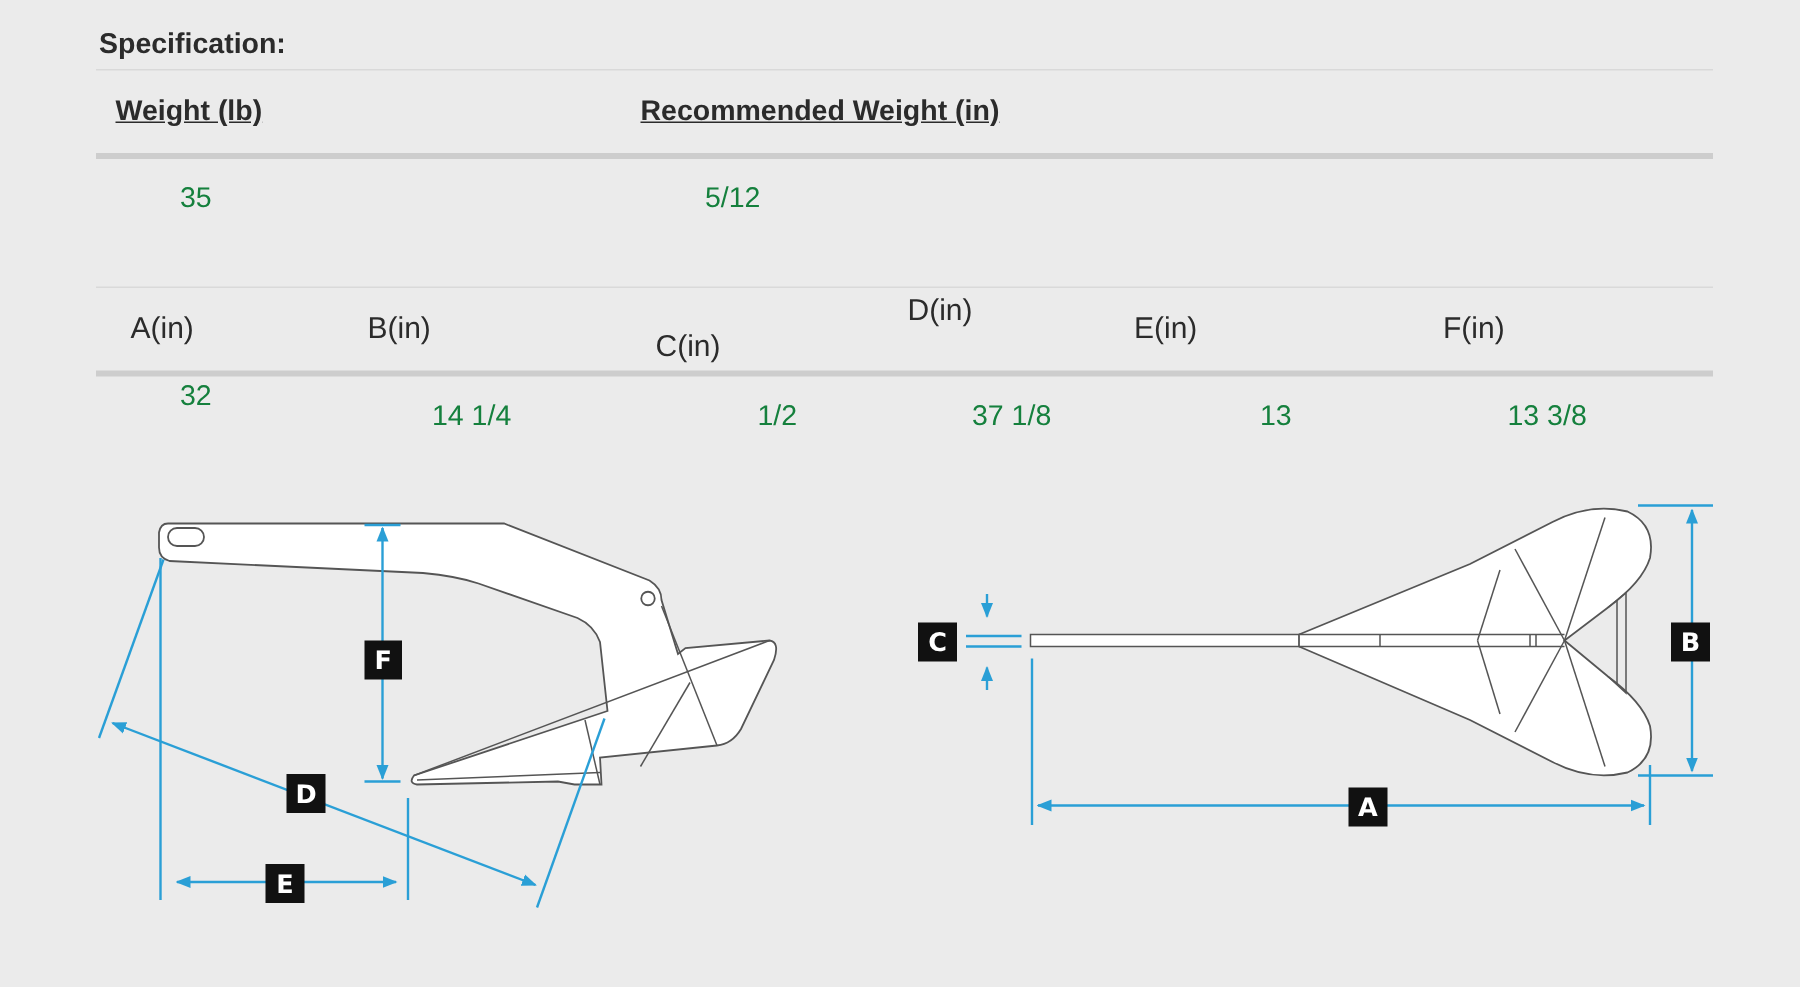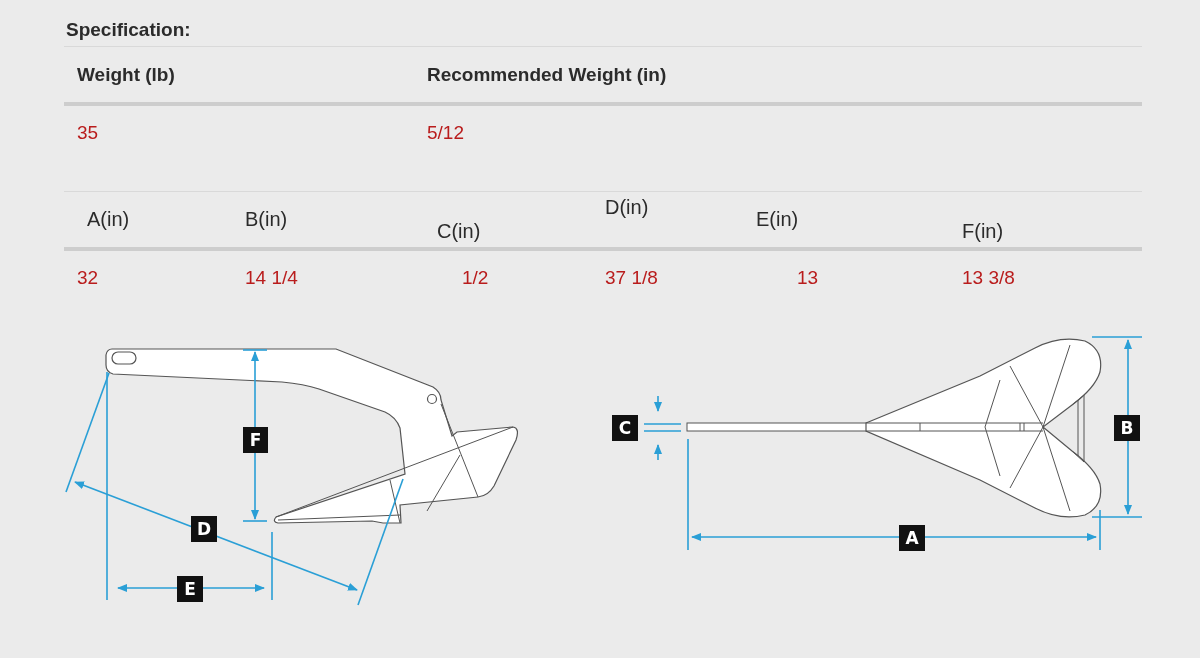--- a/index.html
+++ b/index.html
@@ -10,23 +10,23 @@
       color: #333;
       position: relative;
     }
     .title {
       position: absolute; left: 66px; top: 19px;
       font-size: 19px; font-weight: bold; color: #2b2b2b;
     }
     .hr-thin { position: absolute; left: 64px; width: 1078px; height: 1px; background: #d9d9d9; }
     .hr-thick { position: absolute; left: 64px; width: 1078px; height: 4px; background: #cdcdcd; }
     .cell { position: absolute; font-size: 19px; }
-    .hdr { font-weight: bold; color: #2b2b2b; }
+    .hdr { font-weight: bold; color: #2b2b2b; text-decoration: underline; }
     .hdr2 { color: #2b2b2b; font-size: 20px; }
-    .val { color: #b91c1c; }
+    .val { color: #15803d; margin-left: 43px; }
     svg.diagram { position: absolute; left: 0; top: 320px; }
     .lbl-text { font-family: "DejaVu Sans", sans-serif; font-weight: bold; font-size: 17px; fill: #fff; }
   </style>
 </head>
 <body>
 
 <div class="title">Specification:</div>
 <div class="hr-thin" style="top:46px"></div>
 
 <div class="cell hdr" style="left:77px; top:64px">Weight (lb)</div>
@@ -35,23 +35,23 @@
 <div class="cell val" style="left:77px; top:122px">35</div>
 <div class="cell val" style="left:427px; top:122px">5/12</div>
 
 <div class="hr-thin" style="top:191px"></div>
 
 <div class="cell hdr2" style="left:87px; top:208px">A(in)</div>
 <div class="cell hdr2" style="left:245px; top:208px">B(in)</div>
 <div class="cell hdr2" style="left:437px; top:220px">C(in)</div>
 <div class="cell hdr2" style="left:605px; top:196px">D(in)</div>
 <div class="cell hdr2" style="left:756px; top:208px">E(in)</div>
-<div class="cell hdr2" style="left:962px; top:220px">F(in)</div>
+<div class="cell hdr2" style="left:962px; top:208px">F(in)</div>
 <div class="hr-thick" style="top:247px"></div>
-<div class="cell val" style="left:77px; top:267px">32</div>
+<div class="cell val" style="left:77px; top:254px">32</div>
 <div class="cell val" style="left:245px; top:267px">14 1/4</div>
 <div class="cell val" style="left:462px; top:267px">1/2</div>
 <div class="cell val" style="left:605px; top:267px">37 1/8</div>
 <div class="cell val" style="left:797px; top:267px">13</div>
 <div class="cell val" style="left:962px; top:267px">13 3/8</div>
 
 <svg class="diagram" width="1200" height="338" viewBox="0 320 1200 338">
   <defs>
     <marker id="arr" markerWidth="10" markerHeight="10" refX="9" refY="5" orient="auto" markerUnits="userSpaceOnUse">
       <path d="M0,1 L10,5 L0,9 z" fill="#2a9fd6"></path>

